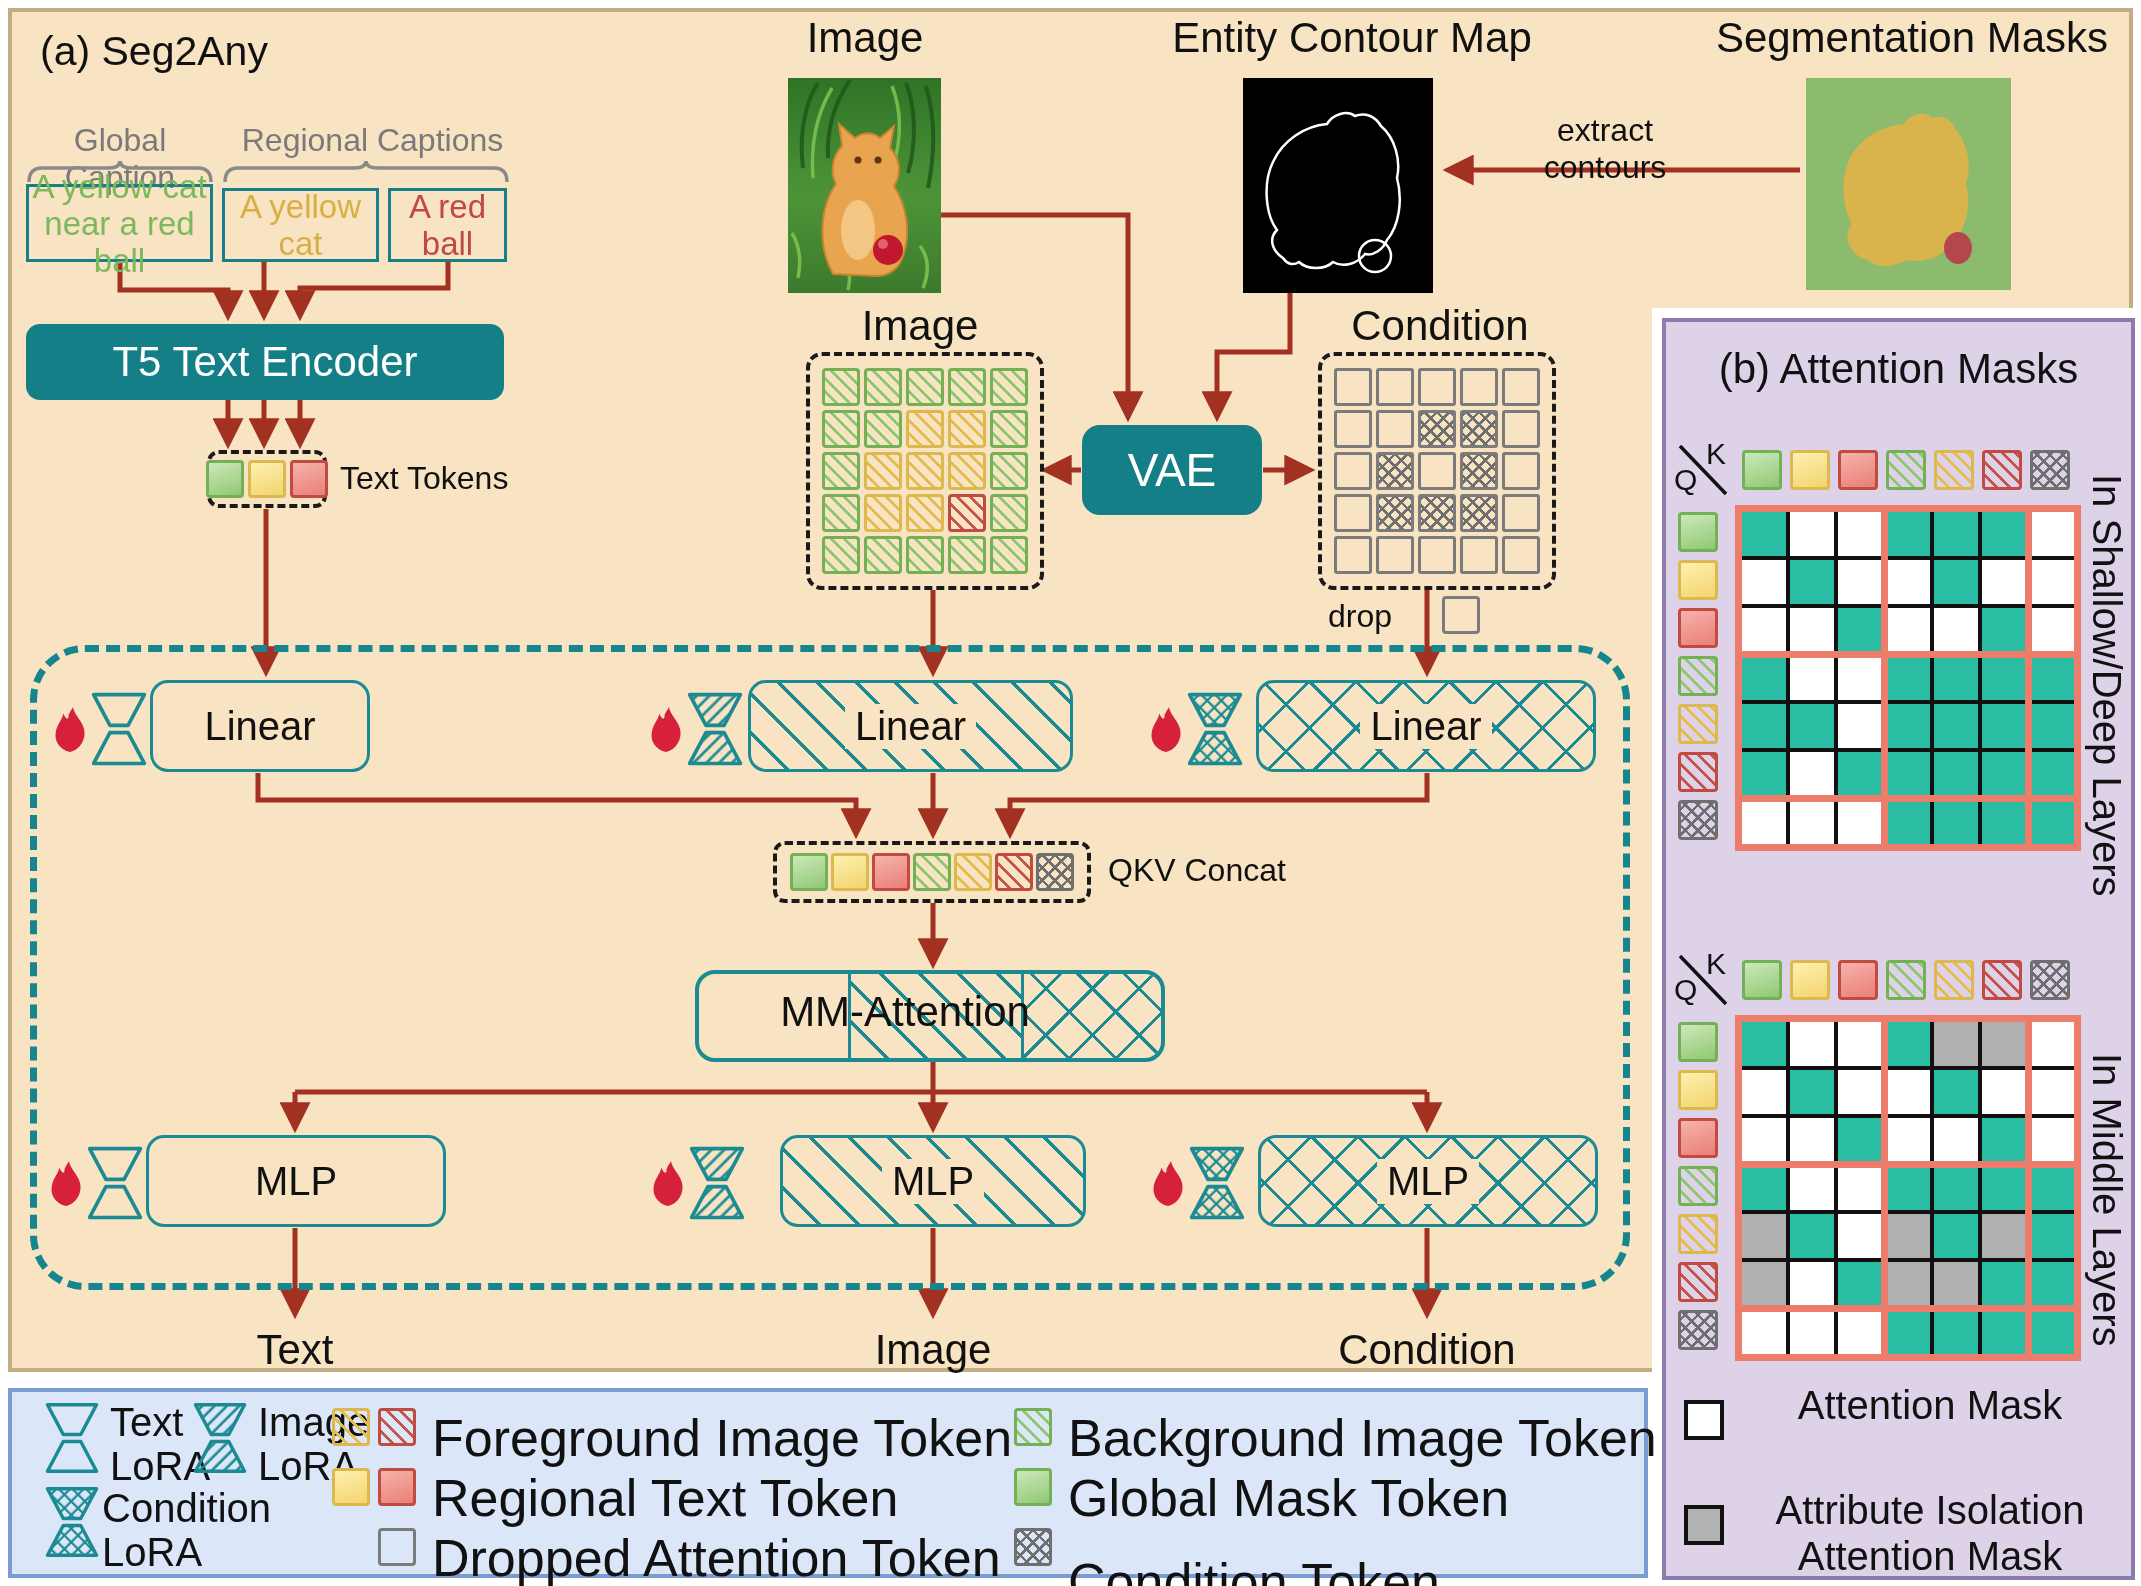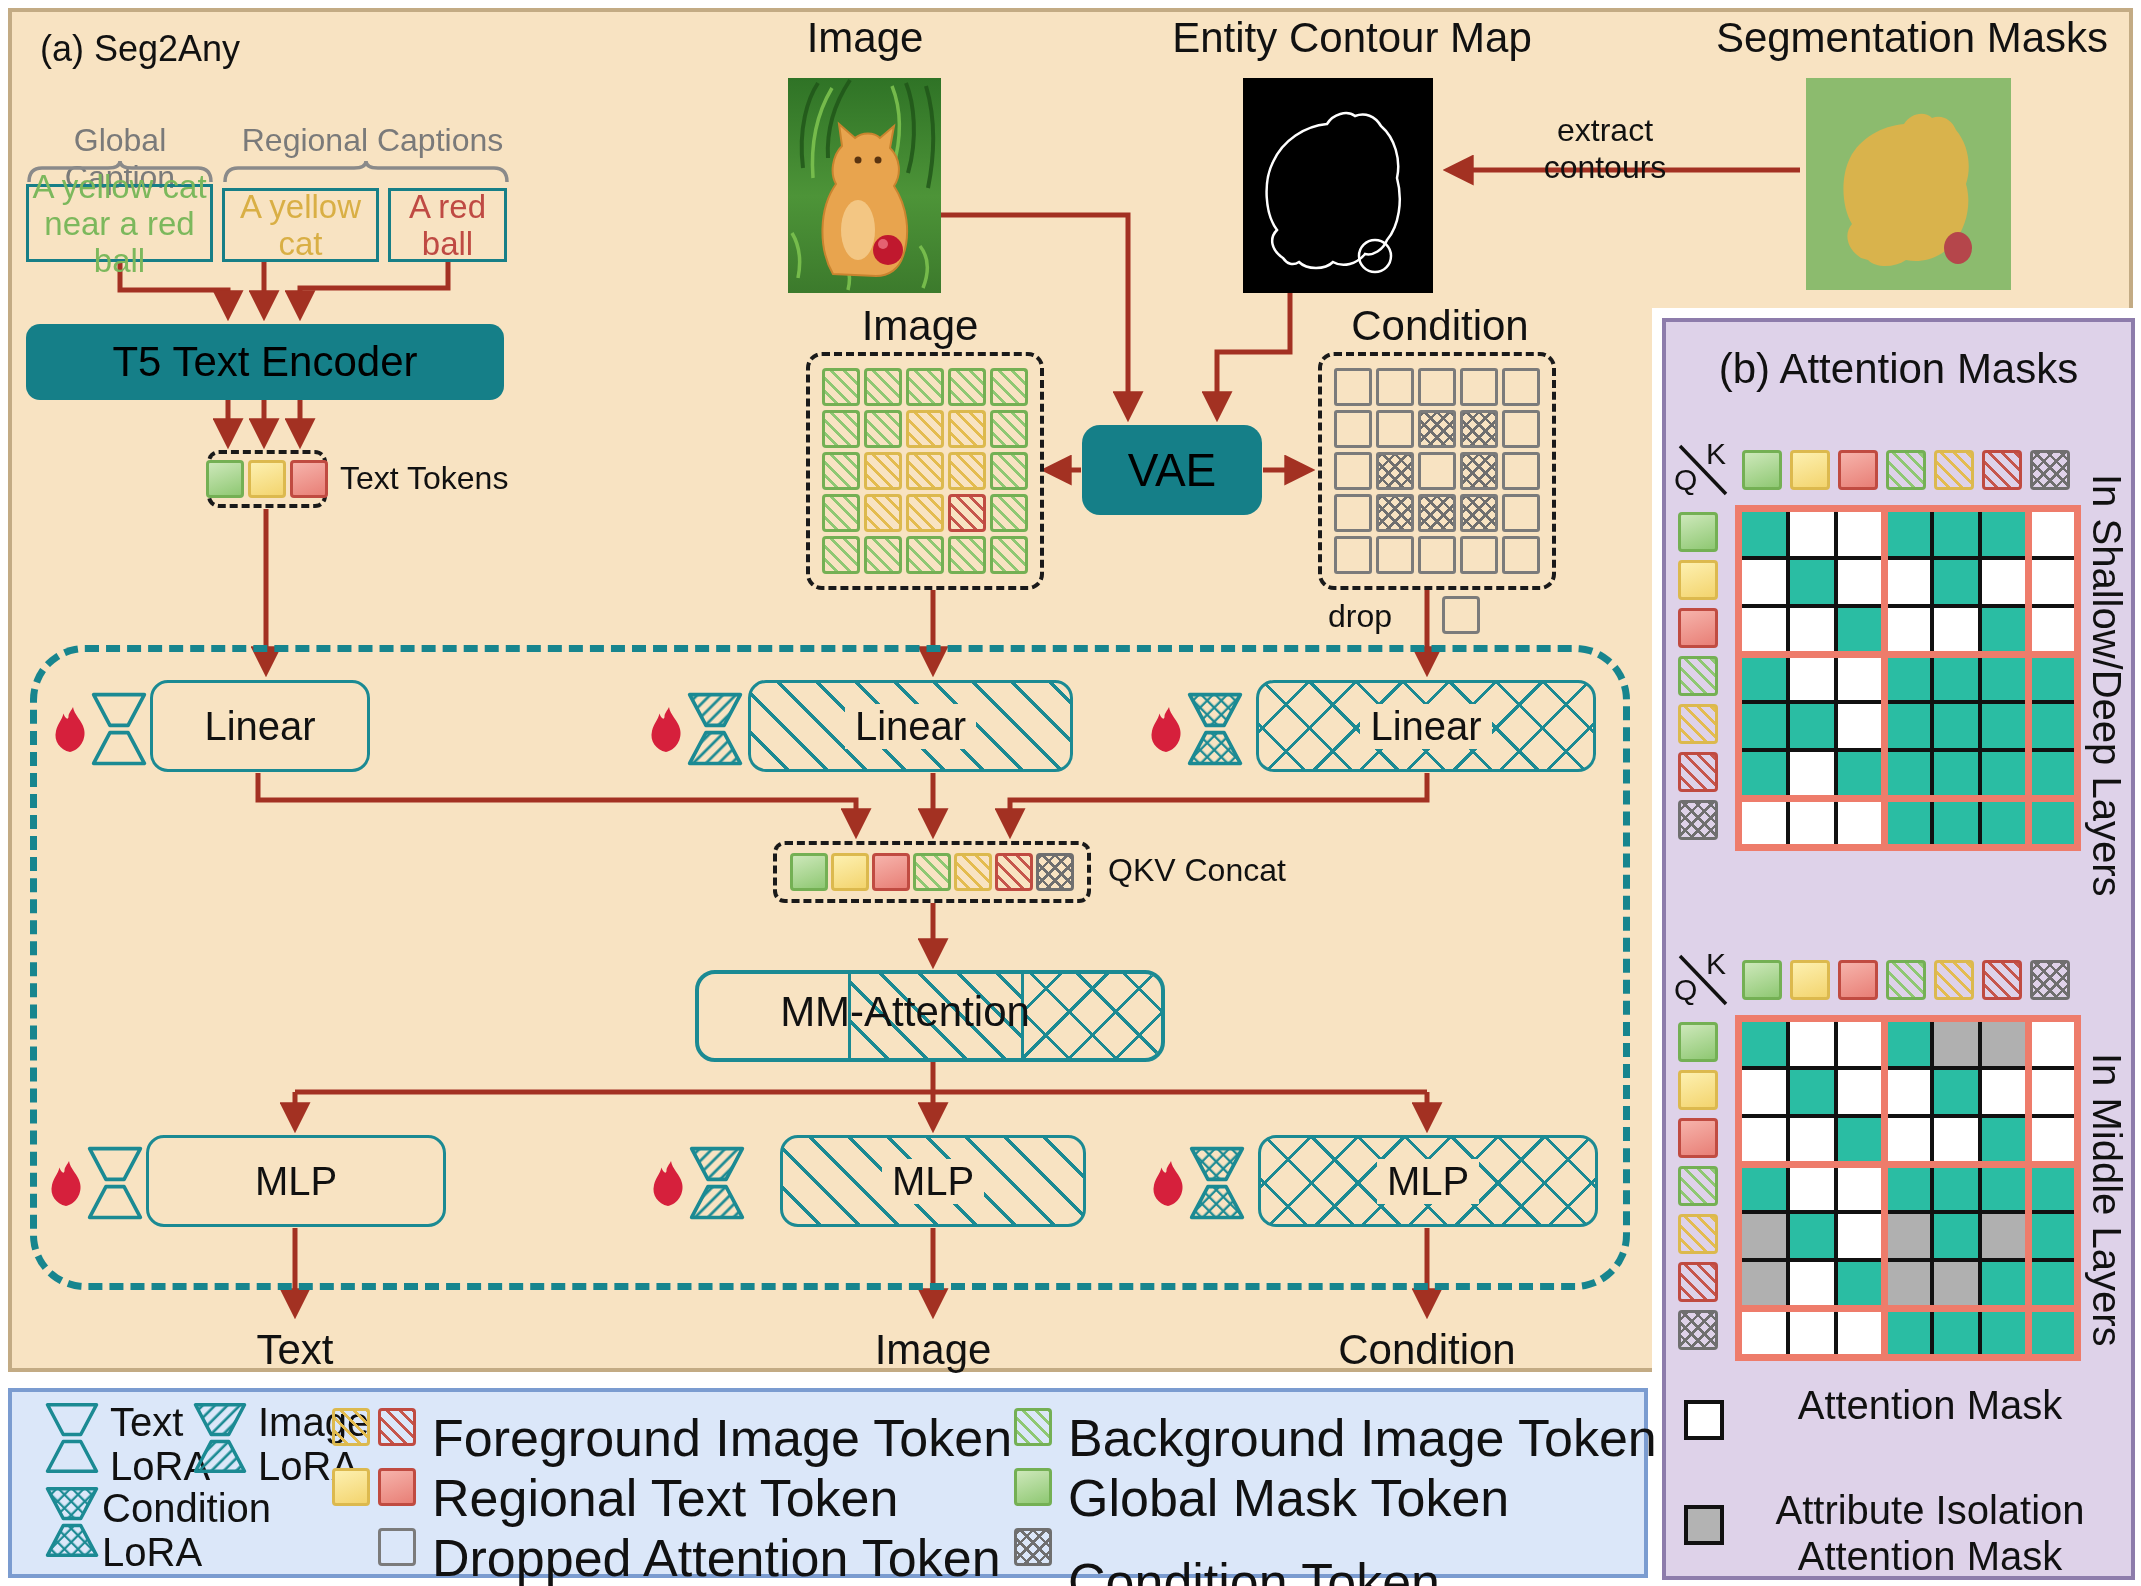--- a/index.html
+++ b/index.html
@@ -10,30 +10,30 @@
 
   
   #panel-a { left:8px; top:8px; width:2125px; height:1364px; background:#f8e3c2; border:4px solid #c3ab84; z-index:0; }
   #panel-blue { left:8px; top:1388px; width:1640px; height:190px; background:#dbe7f9; border:4px solid #7b9cd0; z-index:0; }
   #panel-b { left:1662px; top:318px; width:473px; height:1262px; background:#ded2e9; border:4px solid #8d7cab; box-shadow:0 0 0 10px #ffffff; z-index:2; }
 
   #arrow-layer { left:0; top:0; width:2141px; height:1586px; z-index:1; pointer-events:none; }
   .content { z-index:3; }
 
   
-  .h1 { font-size:36px; font-weight:400; }
+  .h1 { font-size:41px; font-weight:400; }
   .lbl { font-size:32px; }
   .lbl42 { font-size:42px; }
   .gray { color:#7a7a7a; }
 
   
   .capbox { border:3px solid #177f87; background:transparent; display:flex; align-items:center; justify-content:center; text-align:center; font-size:33px; line-height:37px; }
   .cap-green { color:#7cb85c; } .cap-yellow { color:#d9af45; } .cap-red { color:#bf4a43; }
 
-  .tealbox { background:#157f88; color:#000000; border-radius:14px; display:flex; align-items:center; justify-content:center; }
+  .tealbox { background:#157f88; color:#ffffff; border-radius:14px; display:flex; align-items:center; justify-content:center; }
 
   
   .tok { width:38px; height:38px; border:3px solid #777; border-radius:4px; flex:0 0 auto; }
   .tok.gs { border-color:#74b054; background:linear-gradient(160deg,#cde8ba,#8fc873); }
   .tok.ys { border-color:#dcb94e; background:linear-gradient(160deg,#fdf0b0,#f3d46e); }
   .tok.rs { border-color:#c04b41; background:linear-gradient(160deg,#f6b3ab,#e87f76); }
   .tok.gh { border-color:#74b054; background:repeating-linear-gradient(45deg,rgba(0,0,0,0) 0 6.5px,#8fc873 6.5px 9.5px); }
   .tok.yh { border-color:#dcb94e; background:repeating-linear-gradient(45deg,rgba(0,0,0,0) 0 6.5px,#e4bc4f 6.5px 9.5px); }
   .tok.rh { border-color:#c04b41; background:repeating-linear-gradient(45deg,rgba(0,0,0,0) 0 6.5px,#c6564c 6.5px 9.5px); }
   .tok.xc { border-color:#6f6f6f; background:repeating-linear-gradient(45deg,rgba(0,0,0,0) 0 6.5px,#6f6f6f 6.5px 9px),repeating-linear-gradient(-45deg,rgba(0,0,0,0) 0 6.5px,#6f6f6f 6.5px 9px); }

